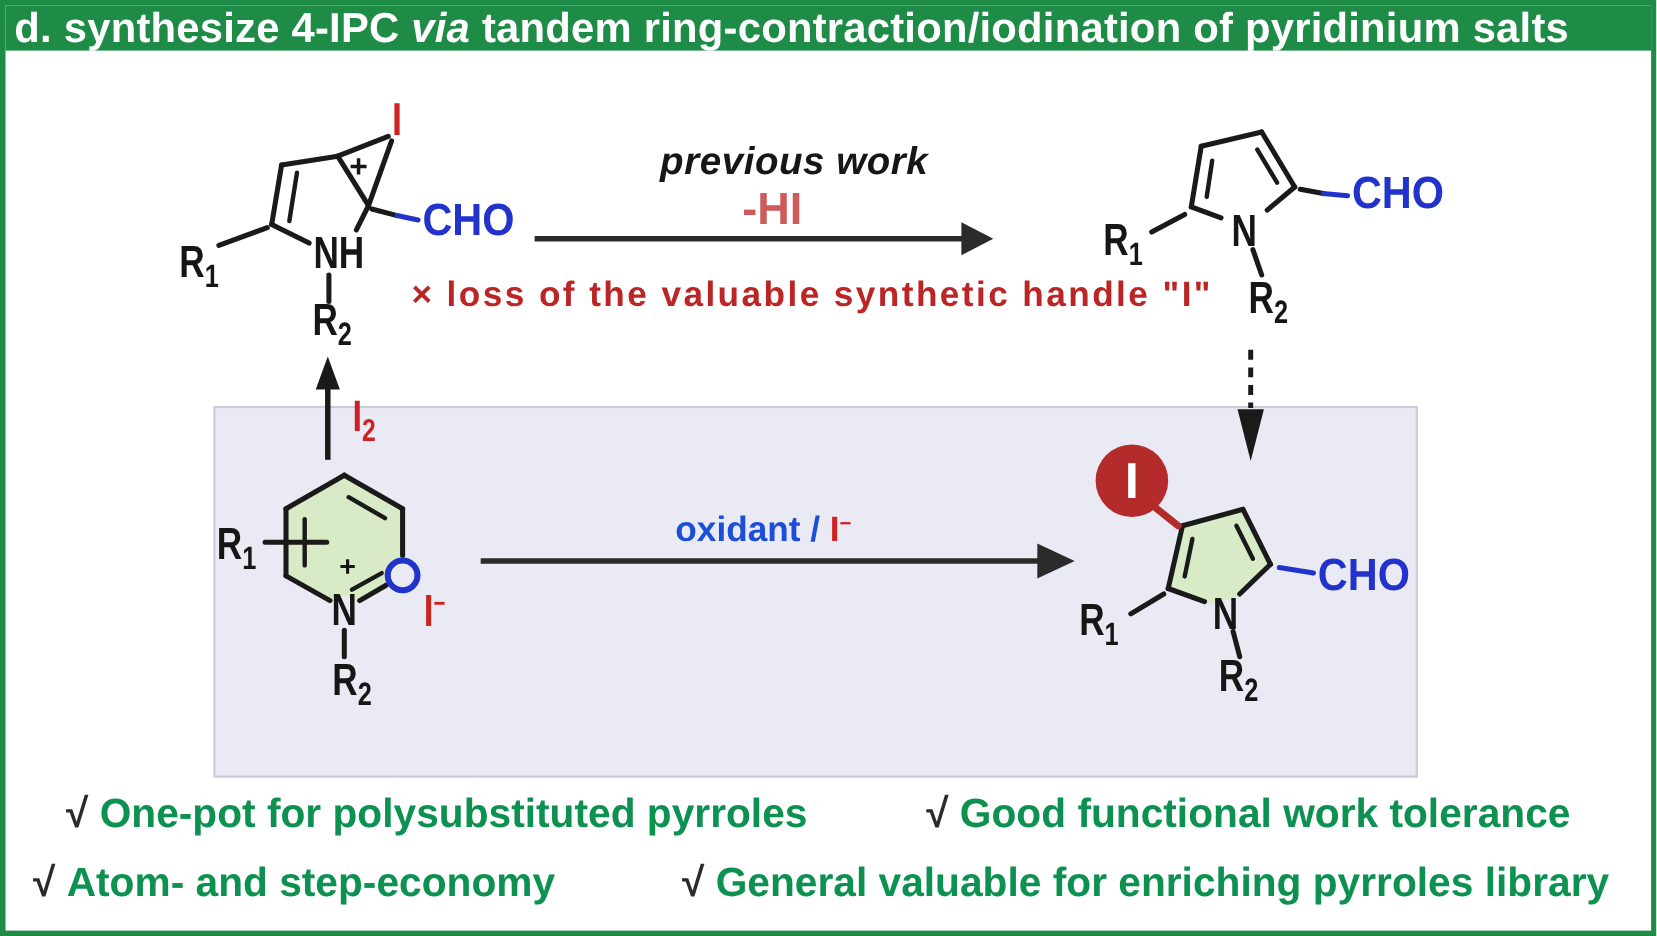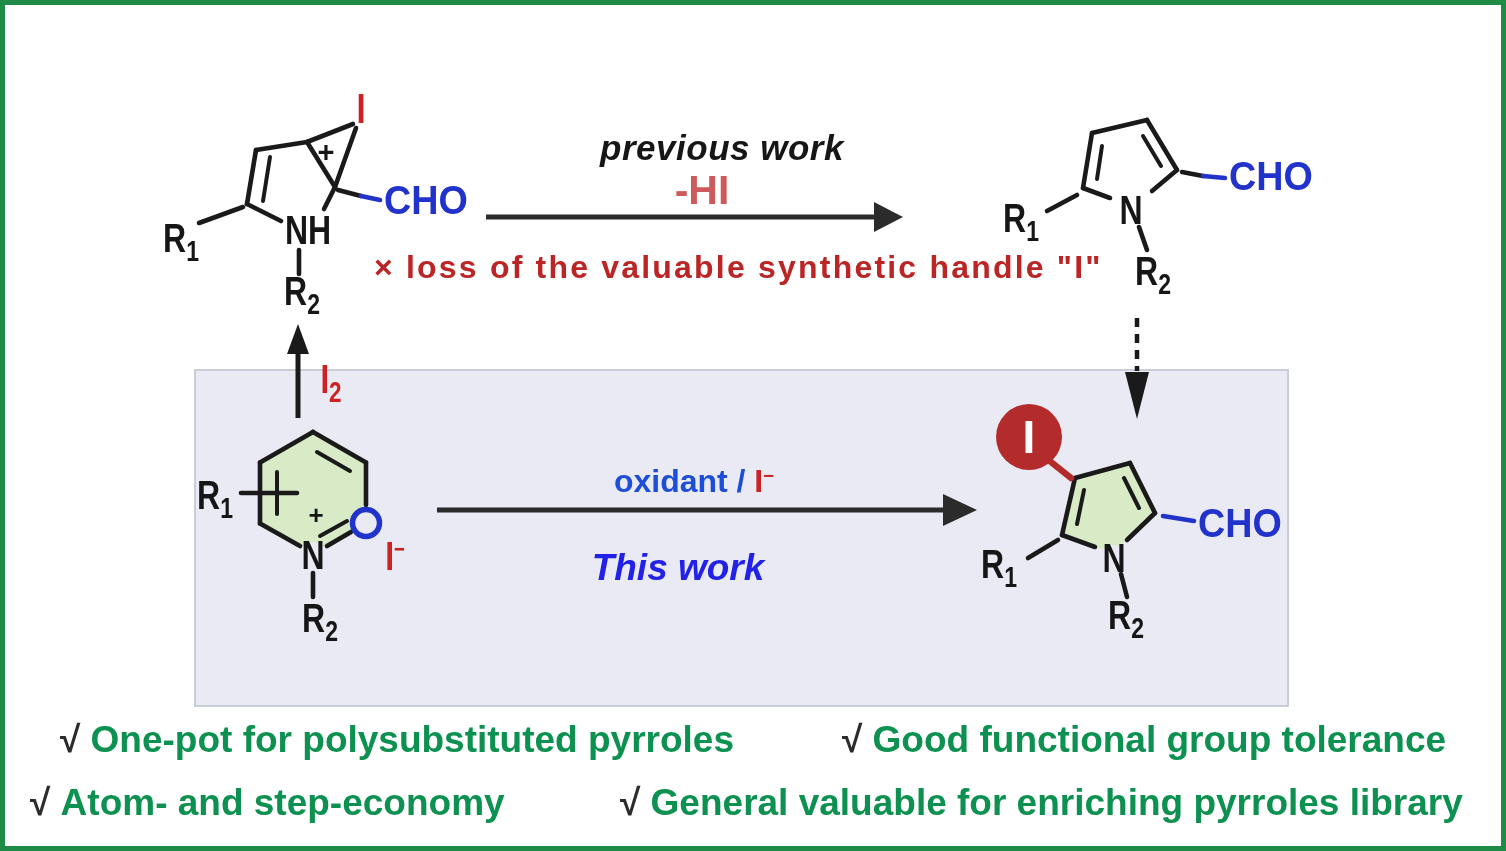--- a/index.html
+++ b/index.html
@@ -21,20 +21,21 @@
   .oxblue{color:#1d4ed8}
   .twblue{color:#2121e8}
   .green{color:#0d9150}
   .check{color:#2b2b2b;font-weight:bold}
   .whit{color:#ffffff}
 </style>
 </head>
 <body>
 
 <div id="page">
+  <div class="header"><span>d. synthesize 4-IPC </span><span class="it">via</span><span> tandem ring-contraction/iodination of pyridinium salts</span></div>
 
   <svg width="1506" height="851" viewBox="0 0 1506 851">
 
     <rect x="195" y="370" width="1093" height="336" fill="#eaeaf4" stroke="#c9cdd9" stroke-width="2"></rect>
 
     <g stroke="#1a1a1a" stroke-width="4.6" stroke-linecap="round">
       <line x1="199" y1="223" x2="243" y2="207"></line>
       <line x1="247" y1="204" x2="256" y2="150"></line>
       <line x1="263" y1="201" x2="270" y2="157" stroke-width="4"></line>
       <line x1="256" y1="150" x2="307" y2="142"></line>
@@ -135,32 +136,31 @@
 
   <div class="lbl atom red" style="left:331px;top:379px;font-size:40px"><span>I</span><span class="sb">2</span></div>
 
   <div class="lbl atom" style="left:215px;top:495px;font-size:41px"><span>R</span><span class="sb">1</span></div>
   <div class="lbl atom" style="left:313px;top:555px;font-size:41px">N</div>
   <div class="lbl" style="left:316px;top:515px;font-size:26px">+</div>
   <div class="lbl atom" style="left:320px;top:618px;font-size:41px"><span>R</span><span class="sb">2</span></div>
   <div class="lbl atom red" style="left:395px;top:556px;font-size:41px"><span>I</span><span class="sp">−</span></div>
 
   <div class="lbl" style="left:694px;top:481px;font-size:32px"><span class="oxblue">oxidant / </span><span class="red">I</span><span class="red sp">−</span></div>
-  <div class="lbl it twblue" style="left:678px;top:567px;font-size:37px">This work</div>
 
   <div class="lbl atom" style="left:1021px;top:218px;font-size:41px"><span>R</span><span class="sb">1</span></div>
   <div class="lbl atom" style="left:1131px;top:210px;font-size:41px">N</div>
   <div class="lbl atom" style="left:1153px;top:271px;font-size:41px"><span>R</span><span class="sb">2</span></div>
   <div class="lbl choL blue" style="left:1229px;top:176px;font-size:41px">CHO</div>
 
   <div class="lbl whit" style="left:1029px;top:437px;font-size:46px">I</div>
   <div class="lbl atom" style="left:999px;top:564px;font-size:41px"><span>R</span><span class="sb">1</span></div>
   <div class="lbl atom" style="left:1114px;top:558px;font-size:41px">N</div>
   <div class="lbl atom" style="left:1126px;top:615px;font-size:41px"><span>R</span><span class="sb">2</span></div>
   <div class="lbl choL blue" style="left:1198px;top:523px;font-size:41px">CHO</div>
 
   <div class="lbl la green" style="left:60px;top:739px;font-size:37px"><span class="check">√</span>&nbsp;<span>One-pot for polysubstituted pyrroles</span></div>
-  <div class="lbl la green" style="left:842px;top:739px;font-size:37px"><span class="check">√</span>&nbsp;<span>Good functional group tolerance</span></div>
+  <div class="lbl la green" style="left:842px;top:739px;font-size:37px"><span class="check">√</span>&nbsp;<span>Good functional work tolerance</span></div>
   <div class="lbl la green" style="left:30px;top:802px;font-size:37px"><span class="check">√</span>&nbsp;<span>Atom- and step-economy</span></div>
   <div class="lbl la green" style="left:620px;top:802px;font-size:37px"><span class="check">√</span>&nbsp;<span>General valuable for enriching pyrroles library</span></div>
 
   <div class="frame"></div>
 </div>
 
 </body></html>

